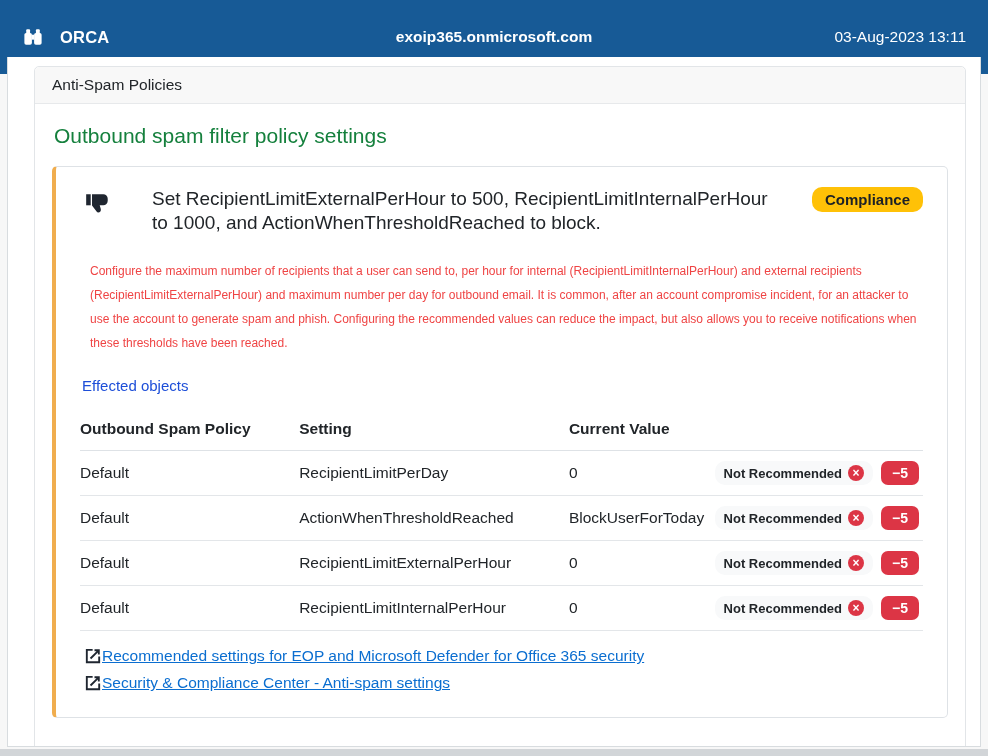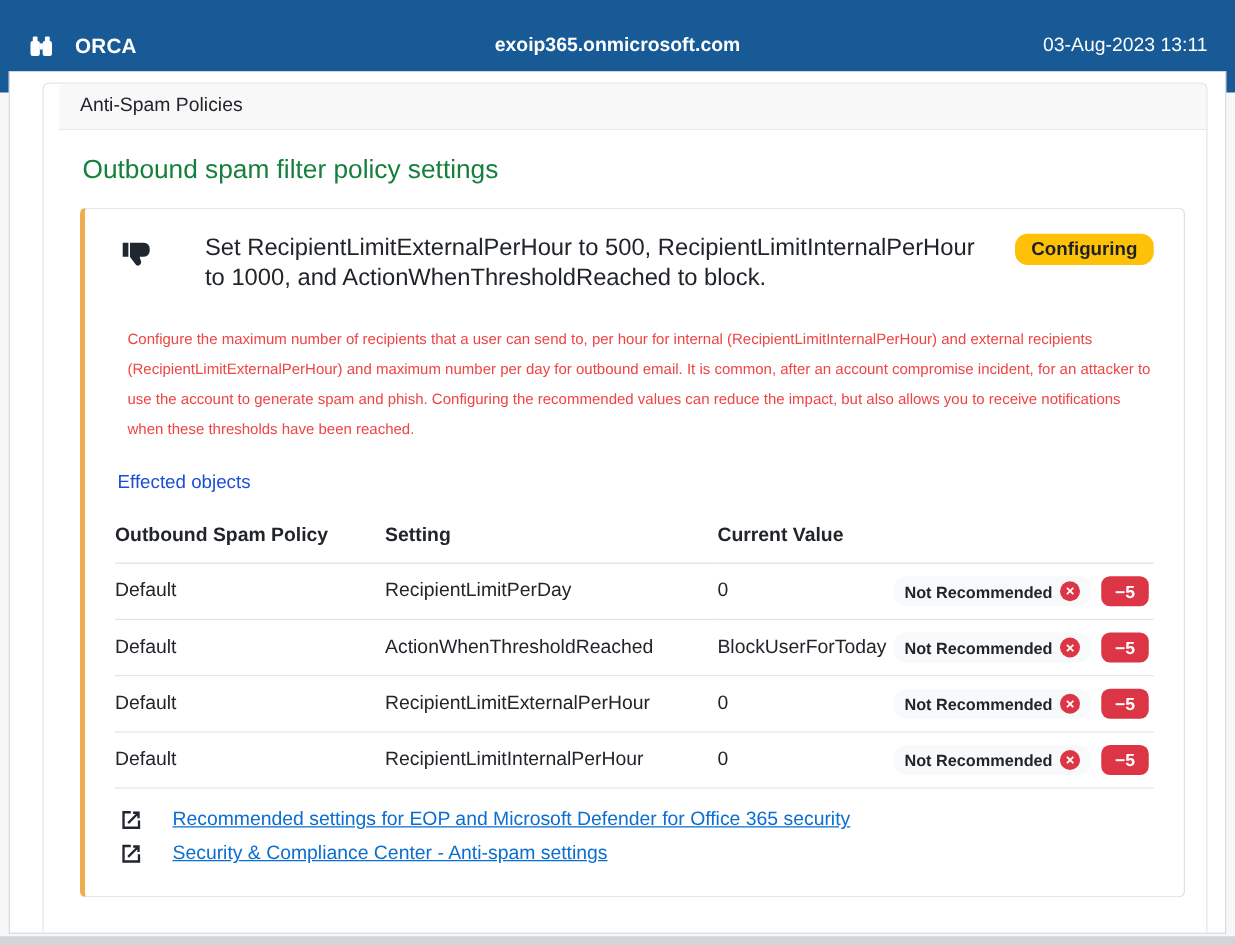--- a/index.html
+++ b/index.html
@@ -30,21 +30,20 @@
   }
   .bottom-strip {
     position:absolute; left:0; right:0; bottom:0; height:7px;
     background:#d2d5d8;
   }
 
   
   .policy-card {
     border:1px solid #e2e5e8; border-radius:5px;
     min-height:688px;
-    padding-left:12px;
   }
   .policy-card-header {
     background:#f8f8f8; border-bottom:1px solid #e7e9eb;
     border-radius:5px 5px 0 0;
     padding:9px 17px; font-size:15.5px; color:#212529;
   }
   .policy-card-body { padding:18px 17px 0 17px; }
   .section-title {
     font-size:21px; font-weight:400; color:#15803d;
     margin:2px 0 18px 2px;
@@ -101,21 +100,21 @@
     align-items:center; justify-content:center; line-height:1;
   }
   .badge-score {
     display:inline-block; background:#dc3545; color:#fff;
     font-size:14px; font-weight:700; padding:4px 11px;
     border-radius:7px; white-space:nowrap;
   }
 
   
   .links { margin:16px 0 0 4px; }
-  .link-row { display:flex; align-items:center; gap:24px; margin-bottom:9px; }
+  .link-row { display:flex; align-items:center; margin-bottom:9px; }
   .ext-icon svg { display:block; }
   .doc-link { color:#0b6ed0; text-decoration:underline; font-size:15.5px; }
 </style>
 </head>
 <body>
 
 <header class="navbar">
   <div class="nav-left">
     <span class="binoculars">
       <svg width="22" height="22" viewBox="0 0 24 24" fill="#ffffff">
@@ -144,21 +143,21 @@
           <div class="rec-icon-col">
             <span>
               <svg width="26" height="26" viewBox="0 0 24 24" fill="#1f2630">
                 <path d="M2 3h4.2v10.2H2z"></path>
                 <path d="M7.4 13.4V3h10.4a4.1 4.1 0 0 1 4.1 4.1v2a4.1 4.1 0 0 1-4.1 4.1h-3.3l1 3.5a2.45 2.45 0 0 1-2.35 3.15c-.62 0-1.2-.32-1.53-.86l-4.22-5.6z"></path>
               </svg>
             </span>
           </div>
           <div class="rec-title">Set RecipientLimitExternalPerHour to 500, RecipientLimitInternalPerHour to 1000, and ActionWhenThresholdReached to block.</div>
           <div class="rec-badge-col">
-            <span class="badge-improvement">Configuring</span>
+            <span class="badge-improvement">Compliance</span>
           </div>
         </div>
 
         <p class="rec-desc">Configure the maximum number of recipients that a user can send to, per hour for internal (RecipientLimitInternalPerHour) and external recipients (RecipientLimitExternalPerHour) and maximum number per day for outbound email. It is common, after an account compromise incident, for an attacker to use the account to generate spam and phish. Configuring the recommended values can reduce the impact, but also allows you to receive notifications when these thresholds have been reached.</p>
 
         <div class="effected-label">Effected objects</div>
 
         <table class="obj-table">
           <colgroup>
               <col class="c1">

